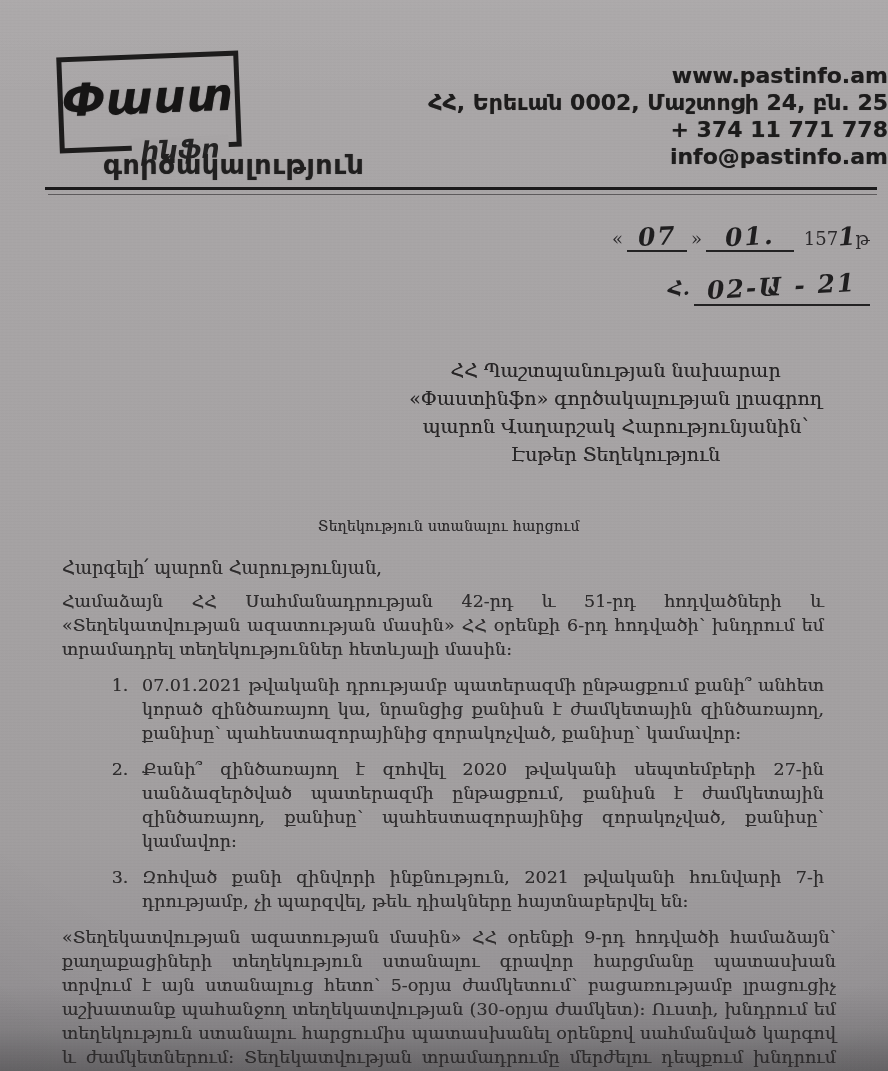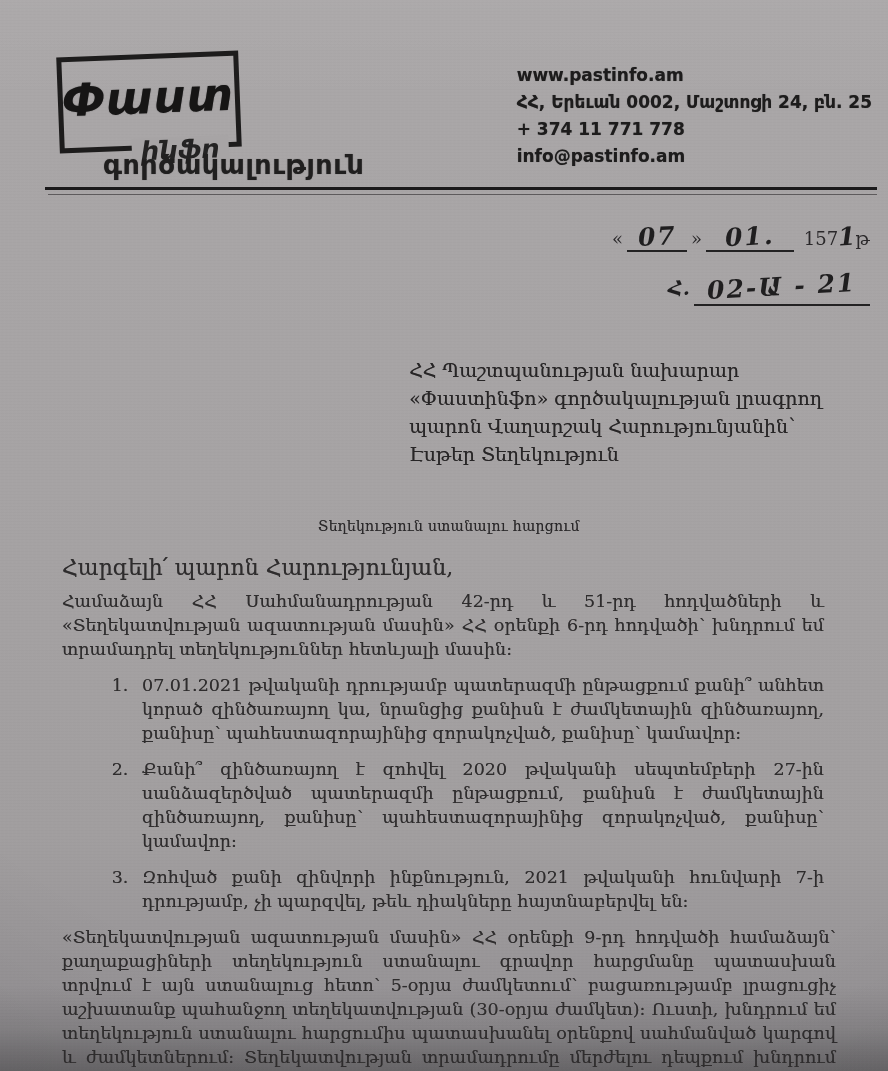--- a/index.html
+++ b/index.html
@@ -50,24 +50,24 @@
     font-family:"DejaVu Sans",sans-serif;
     font-size:27px;font-weight:700;color:#201f1f;
     letter-spacing:.5px;
     text-shadow:0 0 1px rgba(25,25,25,.5);
     margin-left:46px;
   }
   .rule-thick{position:absolute;left:45px;top:187px;width:832px;height:3px;background:#1b1a1b;}
   .rule-thin{position:absolute;left:48px;top:194px;width:829px;height:1px;background:rgba(45,43,45,.6);}
 
   .contact{
-    position:absolute;right:16px;top:62px;
-    text-align:left;
+    position:absolute;right:0;top:62px;
+    text-align:right;
     font-family:"DejaVu Sans",sans-serif;
-    font-size:17px;font-weight:600;color:#1d1c1c;
+    font-size:22px;font-weight:600;color:#1d1c1c;
     line-height:27px;
     text-shadow:0 0 .7px rgba(25,25,25,.55);
   }
 
   
   .ref-date{
     position:absolute;left:612px;top:224px;
     font-size:18px;color:#2a282a;white-space:nowrap;
   }
   .blank{
@@ -81,35 +81,36 @@
   }
   .ref-num{
     position:absolute;left:668px;top:274px;white-space:nowrap;
   }
   .ref-num .prefix{font-size:20px;letter-spacing:0;transform:rotate(-2deg);}
   .ref-num .blank{width:176px;height:30px;}
 
   
   .addressee{
     position:absolute;right:66px;top:356px;
+    text-align:center;
     font-size:19px;line-height:28px;color:#272526;
     text-shadow:0 0 .6px rgba(40,38,39,.6);
   }
 
   
   .letter-body{
     position:absolute;left:62px;right:52px;top:514px;
     font-size:17.5px;line-height:24px;color:#2e2c2d;
     text-shadow:0 0 .6px rgba(45,43,44,.55);
   }
   .doc-title{
     text-align:center;font-size:14px;margin:0 0 18px 0;
     color:#2a282a;letter-spacing:.3px;
   }
-  .salutation{margin:0 0 9px 0;font-size:22px;}
+  .salutation{margin:0 0 9px 0;font-size:18px;}
   .intro{margin:0 12px 7px 0;text-align:justify;}
   ol.req-list{
     margin:0 0 7px 0;padding:0 0 0 60px;
     list-style:decimal outside;
   }
   ol.req-list li{
     padding-left:8px;margin:12px;text-align:justify;
     color:#2e2c2d;
   }
   .closing-par{margin:0 0 15px 0;text-align:justify;}

